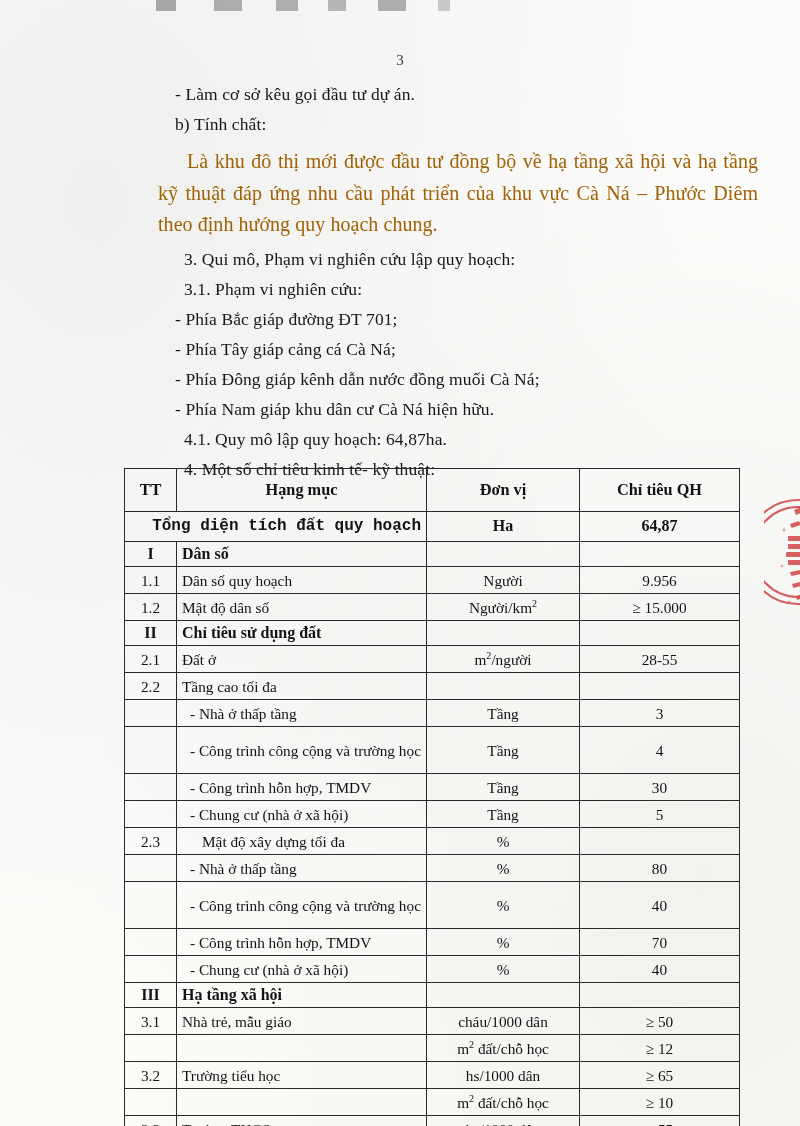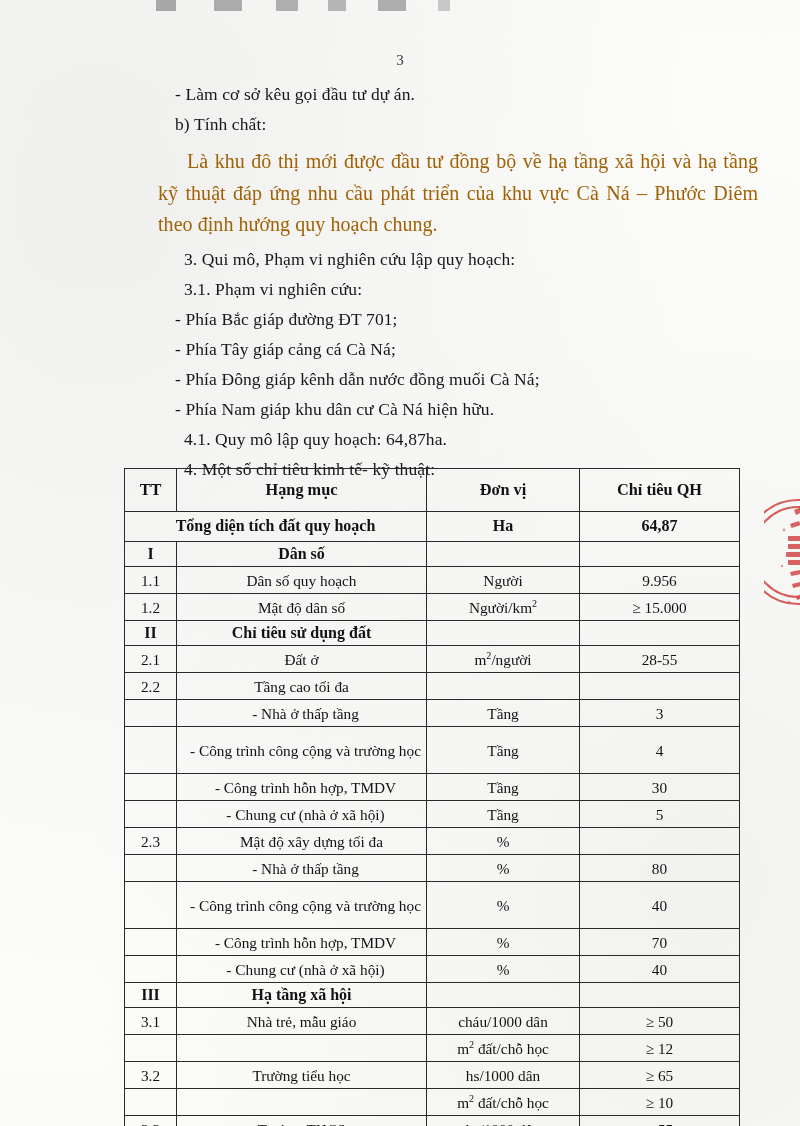--- a/index.html
+++ b/index.html
@@ -115,24 +115,24 @@
   .col-val  { width: 160px; }
 
   .spec-table thead td {
     text-align: center;
     font-weight: bold;
     font-size: 16.3px;
     height: 42px;
     padding: 0 5px;
   }
   td.c { text-align: center; }
-  td.l { text-align: center; }
+  td.l { text-align: left; }
   td.b { font-weight: bold; }
   tr.total td { font-weight: bold; font-size: 16px; height: 25px; }
-  tr.total td.l { text-align: center; }
+  tr.total td.l { text-align: right; font-family: Liberation Mono, monospace; }
   tr.section td { font-weight: bold; font-size: 16px; }
   td.sub { padding-left: 13px; }
   td.sub2 { padding-left: 25px; }
   tr.tall td { height: 42px; }
   tr.norm td { height: 22px; }
   sup { font-size: 0.66em; vertical-align: super; line-height: 0; }
 
   
   .seal {
     position: absolute;

